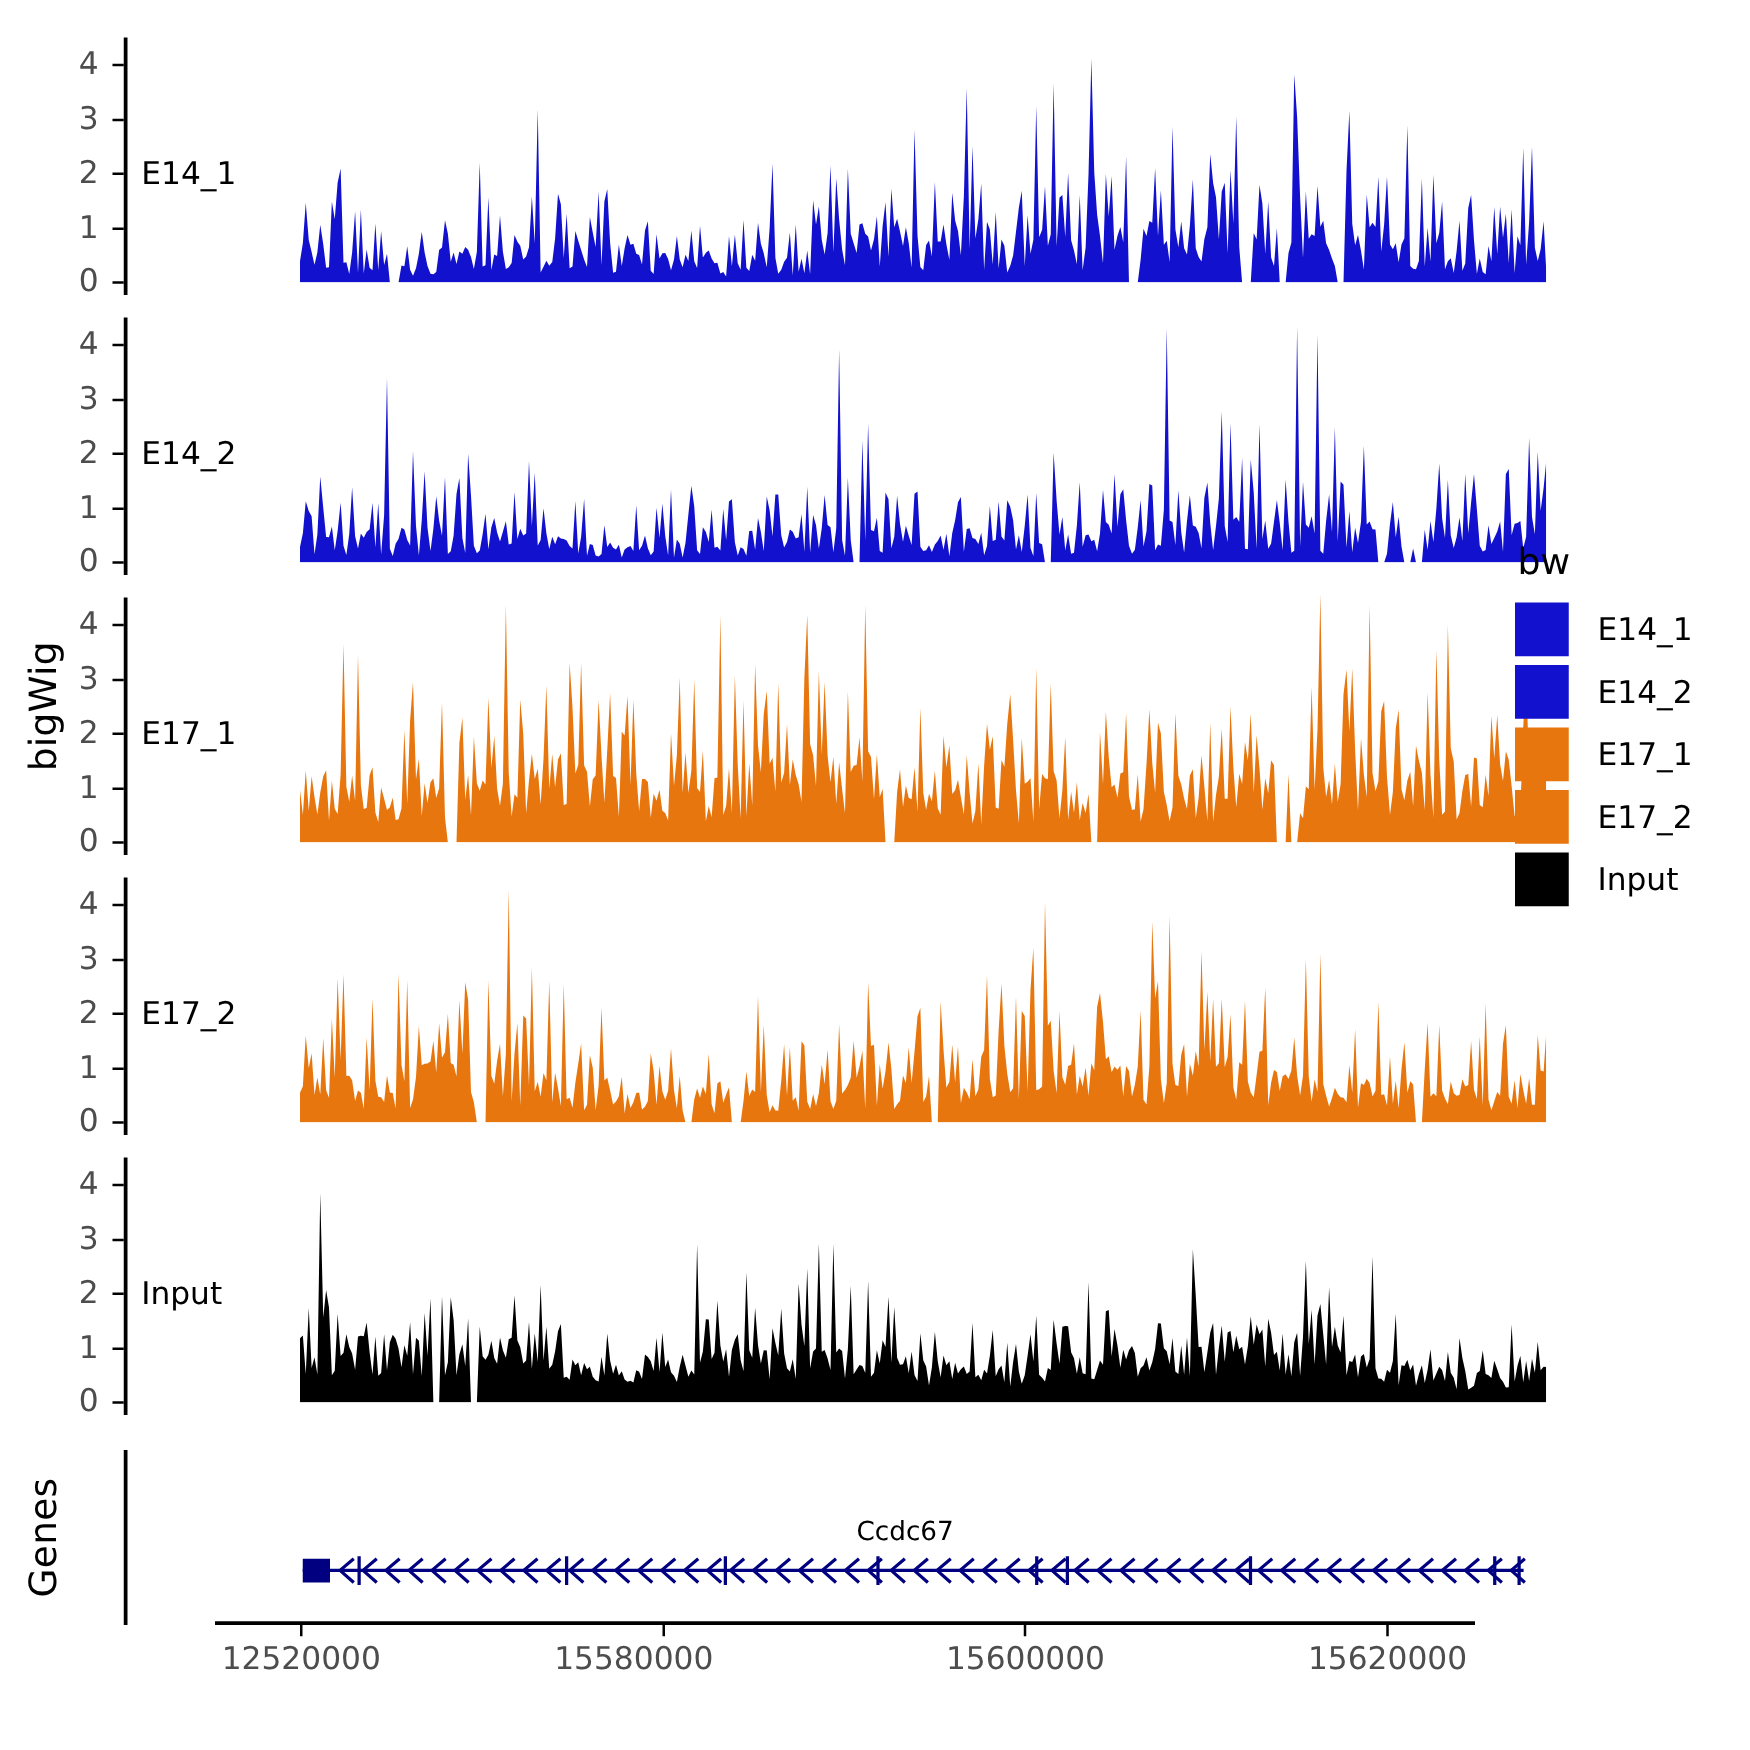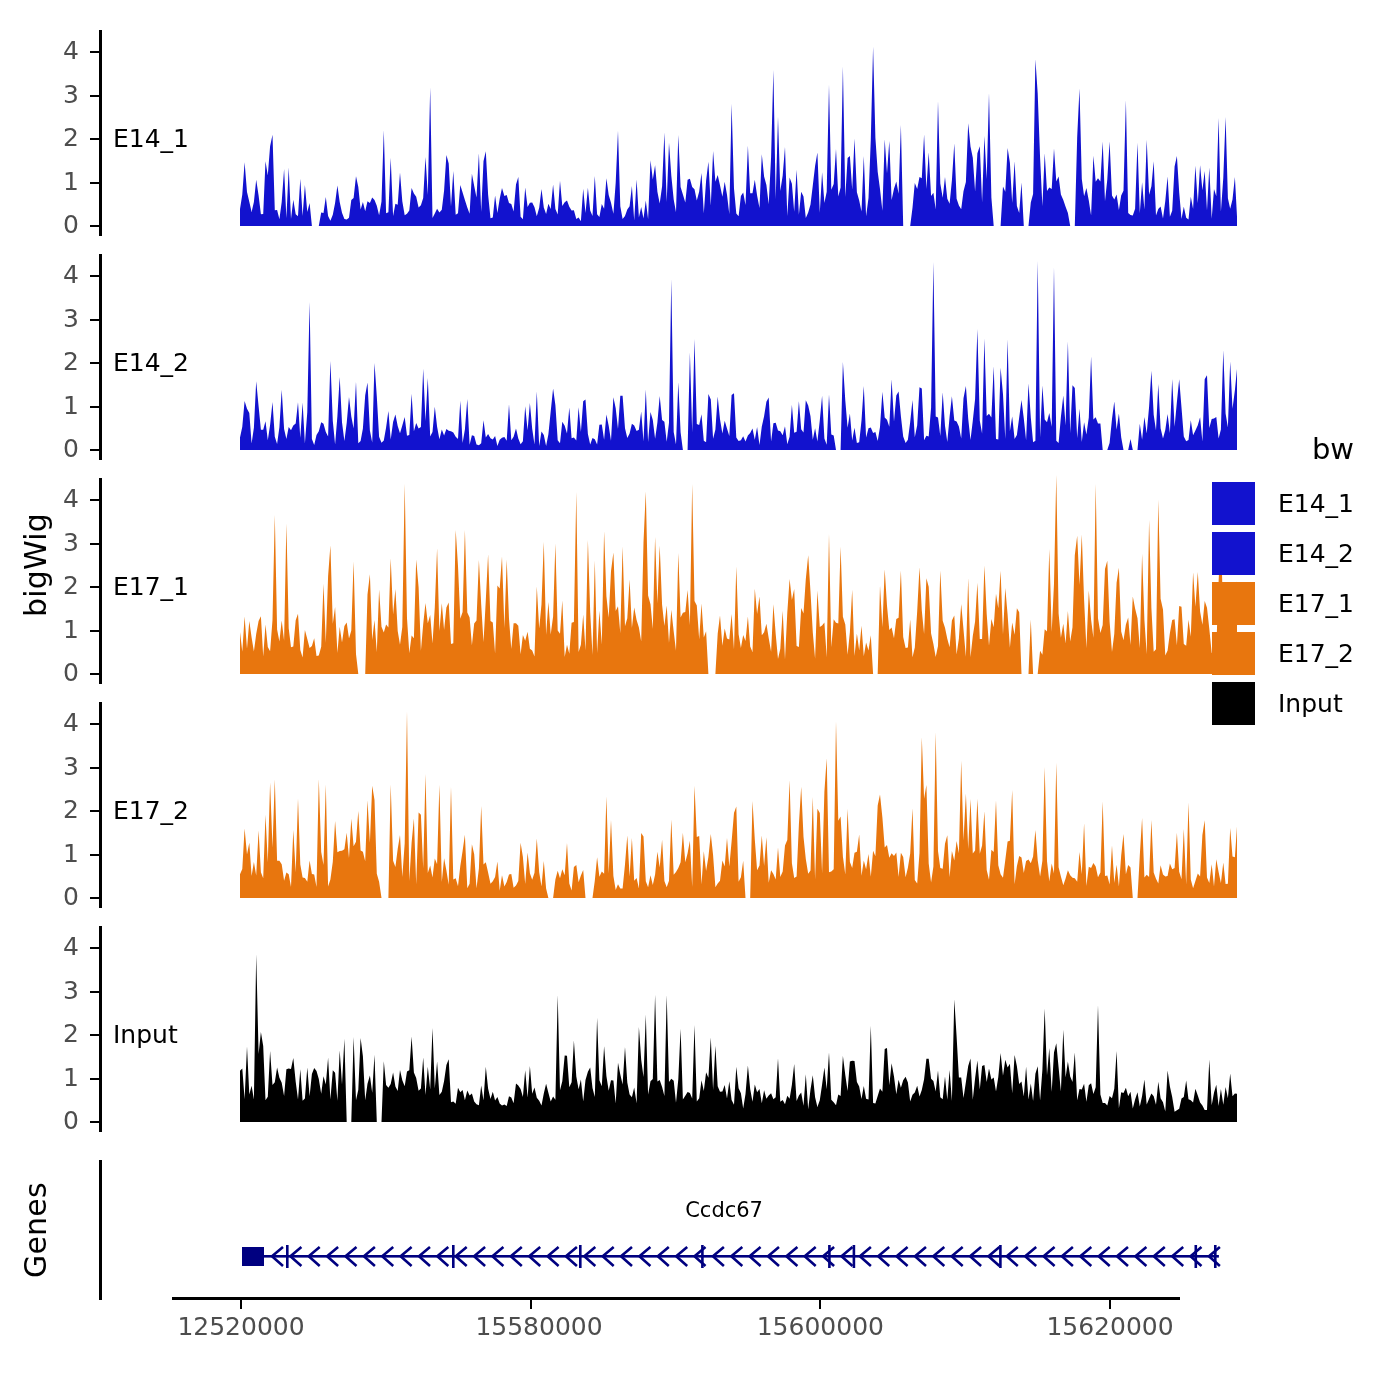--- a/index.html
+++ b/index.html
@@ -23,21 +23,21 @@
   .tracklabel{position:absolute;font-size:25px;color:#000;white-space:nowrap;}
   .signal{position:absolute;overflow:hidden;}
   .signal svg{display:block;}
 
   .xaxis-line{position:absolute;background:#000;height:3px;}
   .xtick{position:absolute;background:#000;width:2px;height:9px;}
   .xticklabel{position:absolute;font-size:25px;color:#4d4d4d;text-align:center;white-space:nowrap;}
   .xaxis-title{position:absolute;font-size:31px;color:#000;text-align:center;white-space:nowrap;}
 
   .legend{position:absolute;}
-  .legend-title{font-size:29px;color:#000;margin:0 0 14px 2px;text-align:right;}
+  .legend-title{font-size:29px;color:#000;margin:0 0 14px 2px;}
   .legend-row{display:flex;align-items:center;height:47px;margin-bottom:3px;}
   .legend-key{width:43px;height:43px;flex:0 0 43px;}
   .legend-label{font-size:25px;color:#000;margin-left:23px;white-space:nowrap;}
 
   .gene-name{position:absolute;font-size:21px;color:#000;white-space:nowrap;}
   .gene-track{position:absolute;}
 </style>
 </head>
 <body>
 
@@ -143,21 +143,21 @@
           </svg>
         </div>
       </div>
     </div>
 
   <div id="xaxis">
       <div class="xaxis-line" style="left: 172px; top: 1297px; width: 1008px;"></div>
       <div class="xtick" style="left: 240px; top: 1300px;"></div>
       <div class="xticklabel" style="left: 151px; top: 1312px; width: 180px;">12520000</div>
       <div class="xtick" style="left: 529.667px; top: 1300px;"></div>
-      <div class="xticklabel" style="left: 449px; top: 1312px; width: 180px;">15580000</div>
+      <div class="xticklabel" style="left: 417px; top: 1312px; width: 180px;">15580000</div>
       <div class="xtick" style="left: 819.333px; top: 1300px;"></div>
       <div class="xticklabel" style="left: 730.333px; top: 1312px; width: 180px;">15600000</div>
       <div class="xtick" style="left: 1109px; top: 1300px;"></div>
       <div class="xticklabel" style="left: 1020px; top: 1312px; width: 180px;">15620000</div>
     </div>
 
 
   <div class="legend" style="left:1212px;top:432px;">
     <div class="legend-title">bw</div>
     <div id="legend-rows">
@@ -179,21 +179,21 @@
         </div>
         <div class="legend-row">
           <div class="legend-key" style="background: rgb(0, 0, 0);"></div>
           <div class="legend-label">Input</div>
         </div>
       </div>
   </div>
 
 <div class="panel" style="left: 0px; top: 1160px; width: 1200px; height: 140px;">
       <div class="axis-line" style="left: 99px; top: 0px; height: 140px;"></div>
-      <div class="gene-name" style="left: 685.175px; top: 38px;">Ccdc67</div>
+      <div class="gene-name" style="left: 685.175px; top: 53px;">Ccdc67</div>
       <div class="gene-track" style="left: 241.724px; top: 79px;"><svg width="990.9008333333334" height="34" viewBox="0 0 990.9008333333334 34">
           <rect x="0" y="16" width="976.9008333333334" height="2.6" fill="#000080"></rect>
           <rect x="0" y="8" width="22" height="19" fill="#000080"></rect>
           <path d="M 30.0 17.3 L 41.0 8 M 30.0 17.3 L 41.0 27" stroke="#000080" stroke-width="2.6" fill="none"></path>
           <path d="M 48.4 17.3 L 59.4 8 M 48.4 17.3 L 59.4 27" stroke="#000080" stroke-width="2.6" fill="none"></path>
           <path d="M 66.7 17.3 L 77.7 8 M 66.7 17.3 L 77.7 27" stroke="#000080" stroke-width="2.6" fill="none"></path>
           <path d="M 85.1 17.3 L 96.1 8 M 85.1 17.3 L 96.1 27" stroke="#000080" stroke-width="2.6" fill="none"></path>
           <path d="M 103.5 17.3 L 114.5 8 M 103.5 17.3 L 114.5 27" stroke="#000080" stroke-width="2.6" fill="none"></path>
           <path d="M 121.9 17.3 L 132.9 8 M 121.9 17.3 L 132.9 27" stroke="#000080" stroke-width="2.6" fill="none"></path>
           <path d="M 140.2 17.3 L 151.2 8 M 140.2 17.3 L 151.2 27" stroke="#000080" stroke-width="2.6" fill="none"></path>

